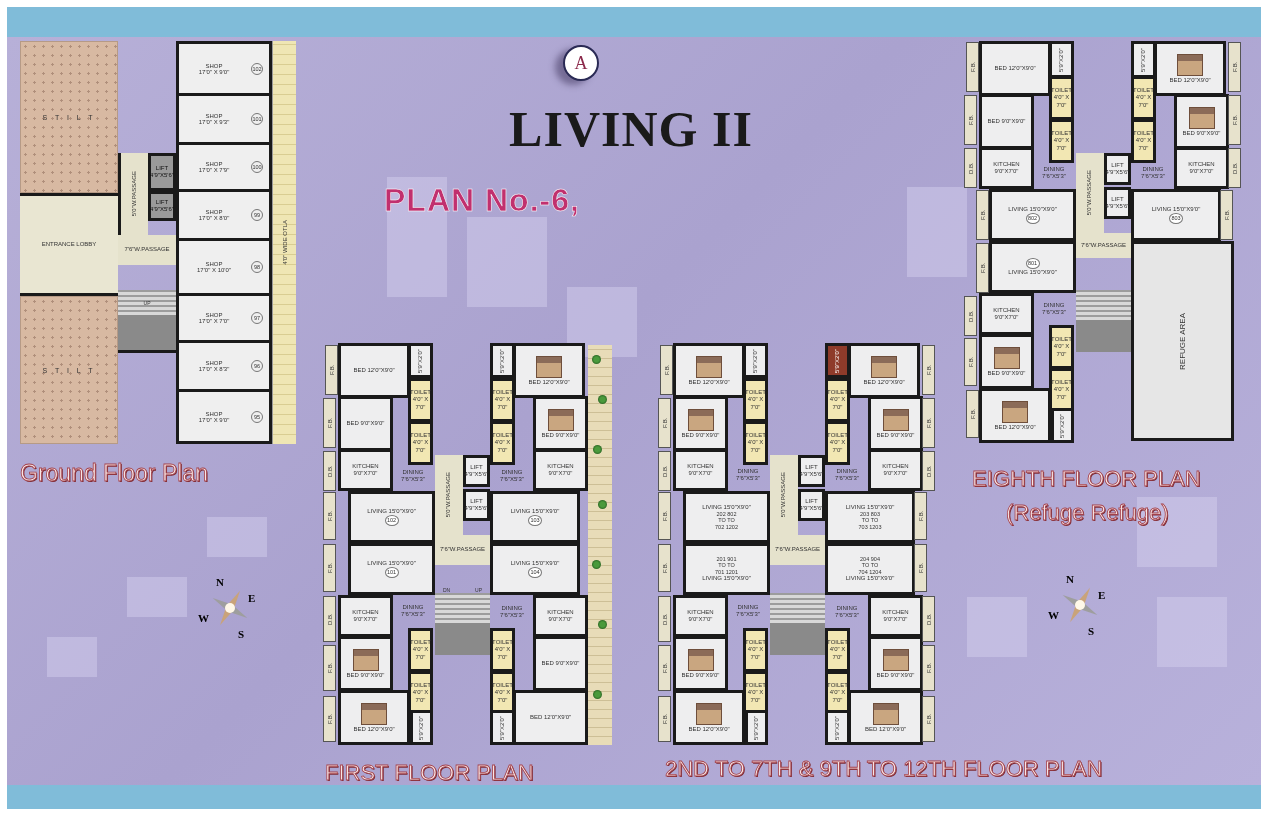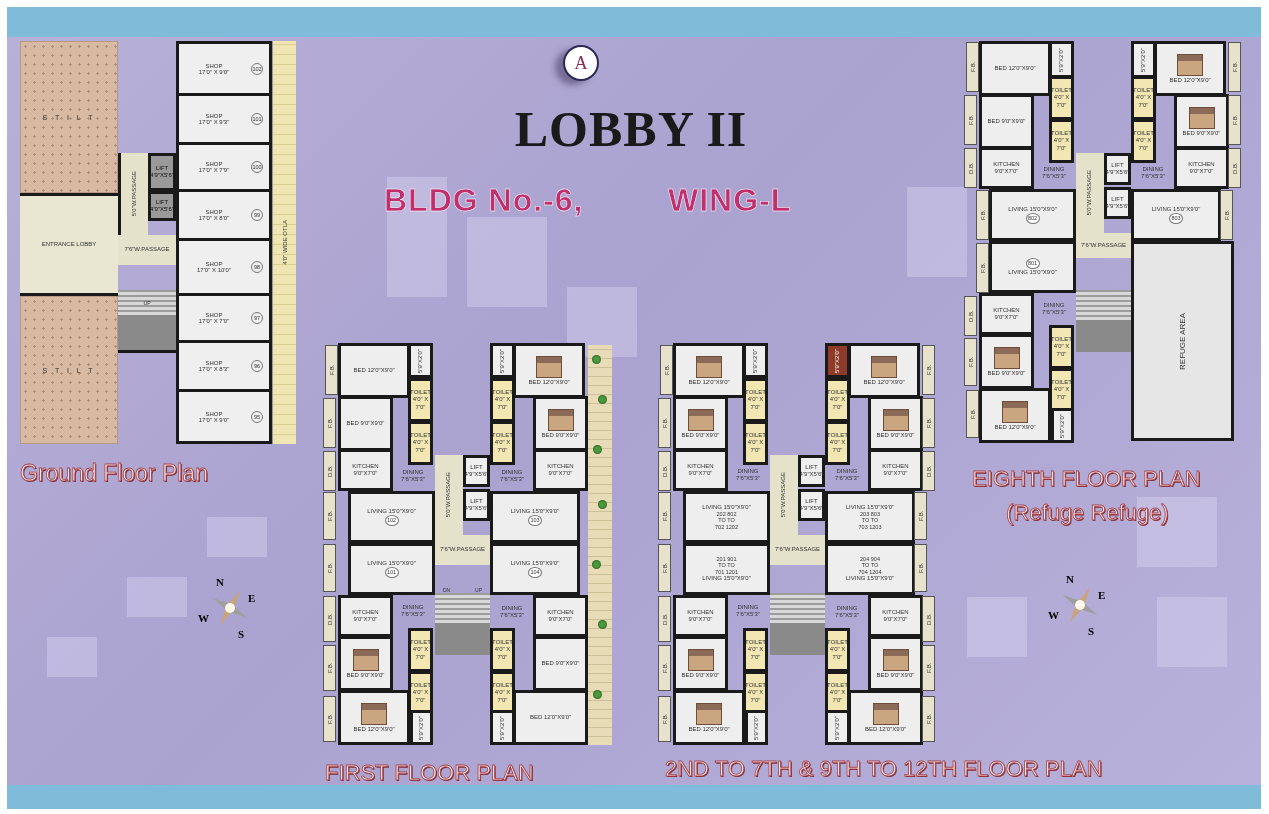--- a/index.html
+++ b/index.html
@@ -47,23 +47,22 @@
     <div class="ghost" style="left:900px;top:150px;width:60px;height:90px"></div>
     <div class="ghost" style="left:1130px;top:460px;width:80px;height:70px"></div>
     <div class="ghost" style="left:1150px;top:560px;width:70px;height:70px"></div>
     <div class="ghost" style="left:960px;top:560px;width:60px;height:60px"></div>
   </div>
   <div class="band bot"></div>
 
   <div class="abs" style="left:563px;top:45px;width:36px;height:36px;border-radius:50%;background:#fff;border:2px solid #2a2a55;box-shadow:-8px 4px 6px rgba(60,50,90,0.5);display:flex;align-items:center;justify-content:center;font-family:'Liberation Serif',serif;font-size:18px;color:#8c2a4c">
     <span>A</span>
   </div>
-  <div class="abs" style="left:476px;top:100px;width:310px;text-align:center;font-family:'Liberation Serif',serif;font-weight:bold;font-size:50px;color:#1a1a1a;letter-spacing:1px">LOBBY II</div>
-  <div class="abs" style="left:384px;top:182px;font-size:32px;color:#c1306e;font-weight:bold;-webkit-text-stroke:0.5px #fff;letter-spacing:1px">BLDG No.-6,</div>
-  <div class="abs" style="left:668px;top:182px;font-size:32px;color:#c1306e;font-weight:bold;-webkit-text-stroke:0.5px #fff;letter-spacing:1px">WING-L</div>
+  <div class="abs" style="left:476px;top:100px;width:310px;text-align:center;font-family:'Liberation Serif',serif;font-weight:bold;font-size:50px;color:#1a1a1a;letter-spacing:1px">LIVING II</div>
+  <div class="abs" style="left:384px;top:182px;font-size:32px;color:#c1306e;font-weight:bold;-webkit-text-stroke:0.5px #fff;letter-spacing:1px">PLAN No.-6,</div>
 
   <div>
     <div class="stilt" style="left:20px;top:41px;width:98px;height:152px">
         <span>S T I L T</span>
       </div>
     <div class="stilt" style="left:20px;top:296px;width:98px;height:148px">
         <span>S T I L T</span>
       </div>
     <div class="room nb" style="left:20px;top:193px;width:98px;height:103px;background:#e9e6d2;border-top:3px solid #1a1a1a;border-bottom:3px solid #1a1a1a">
         <span>ENTRANCE LOBBY</span>

